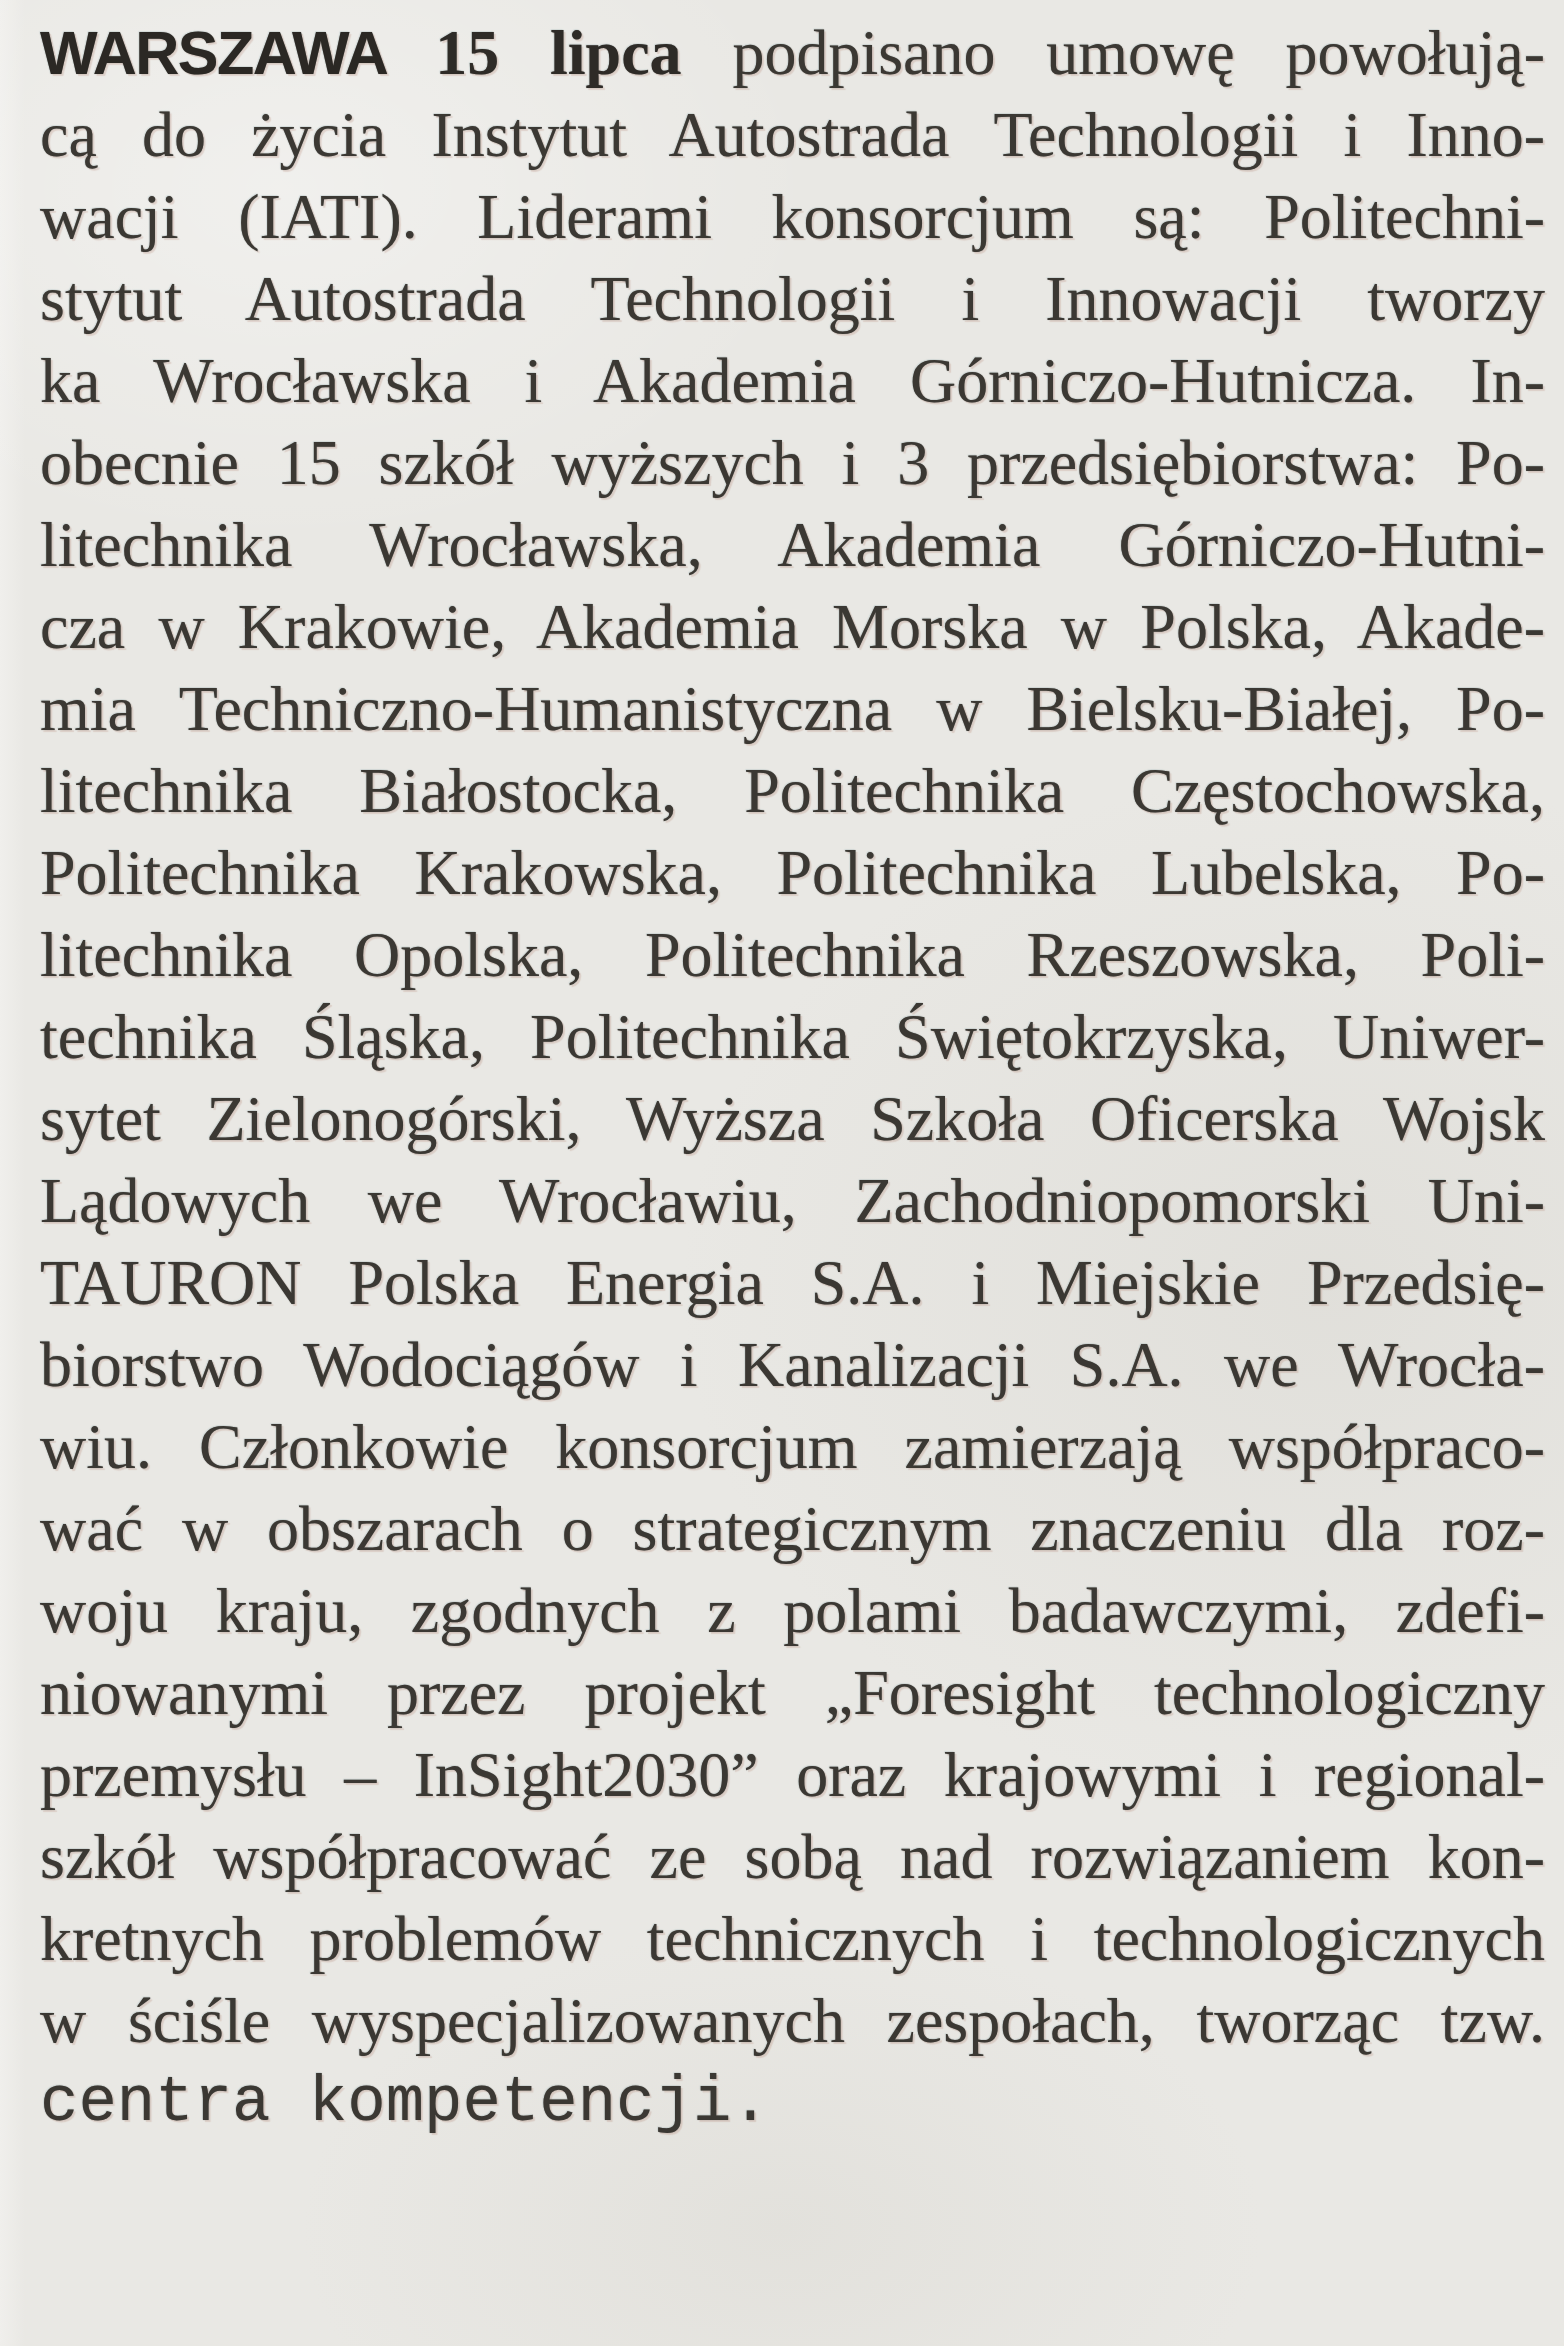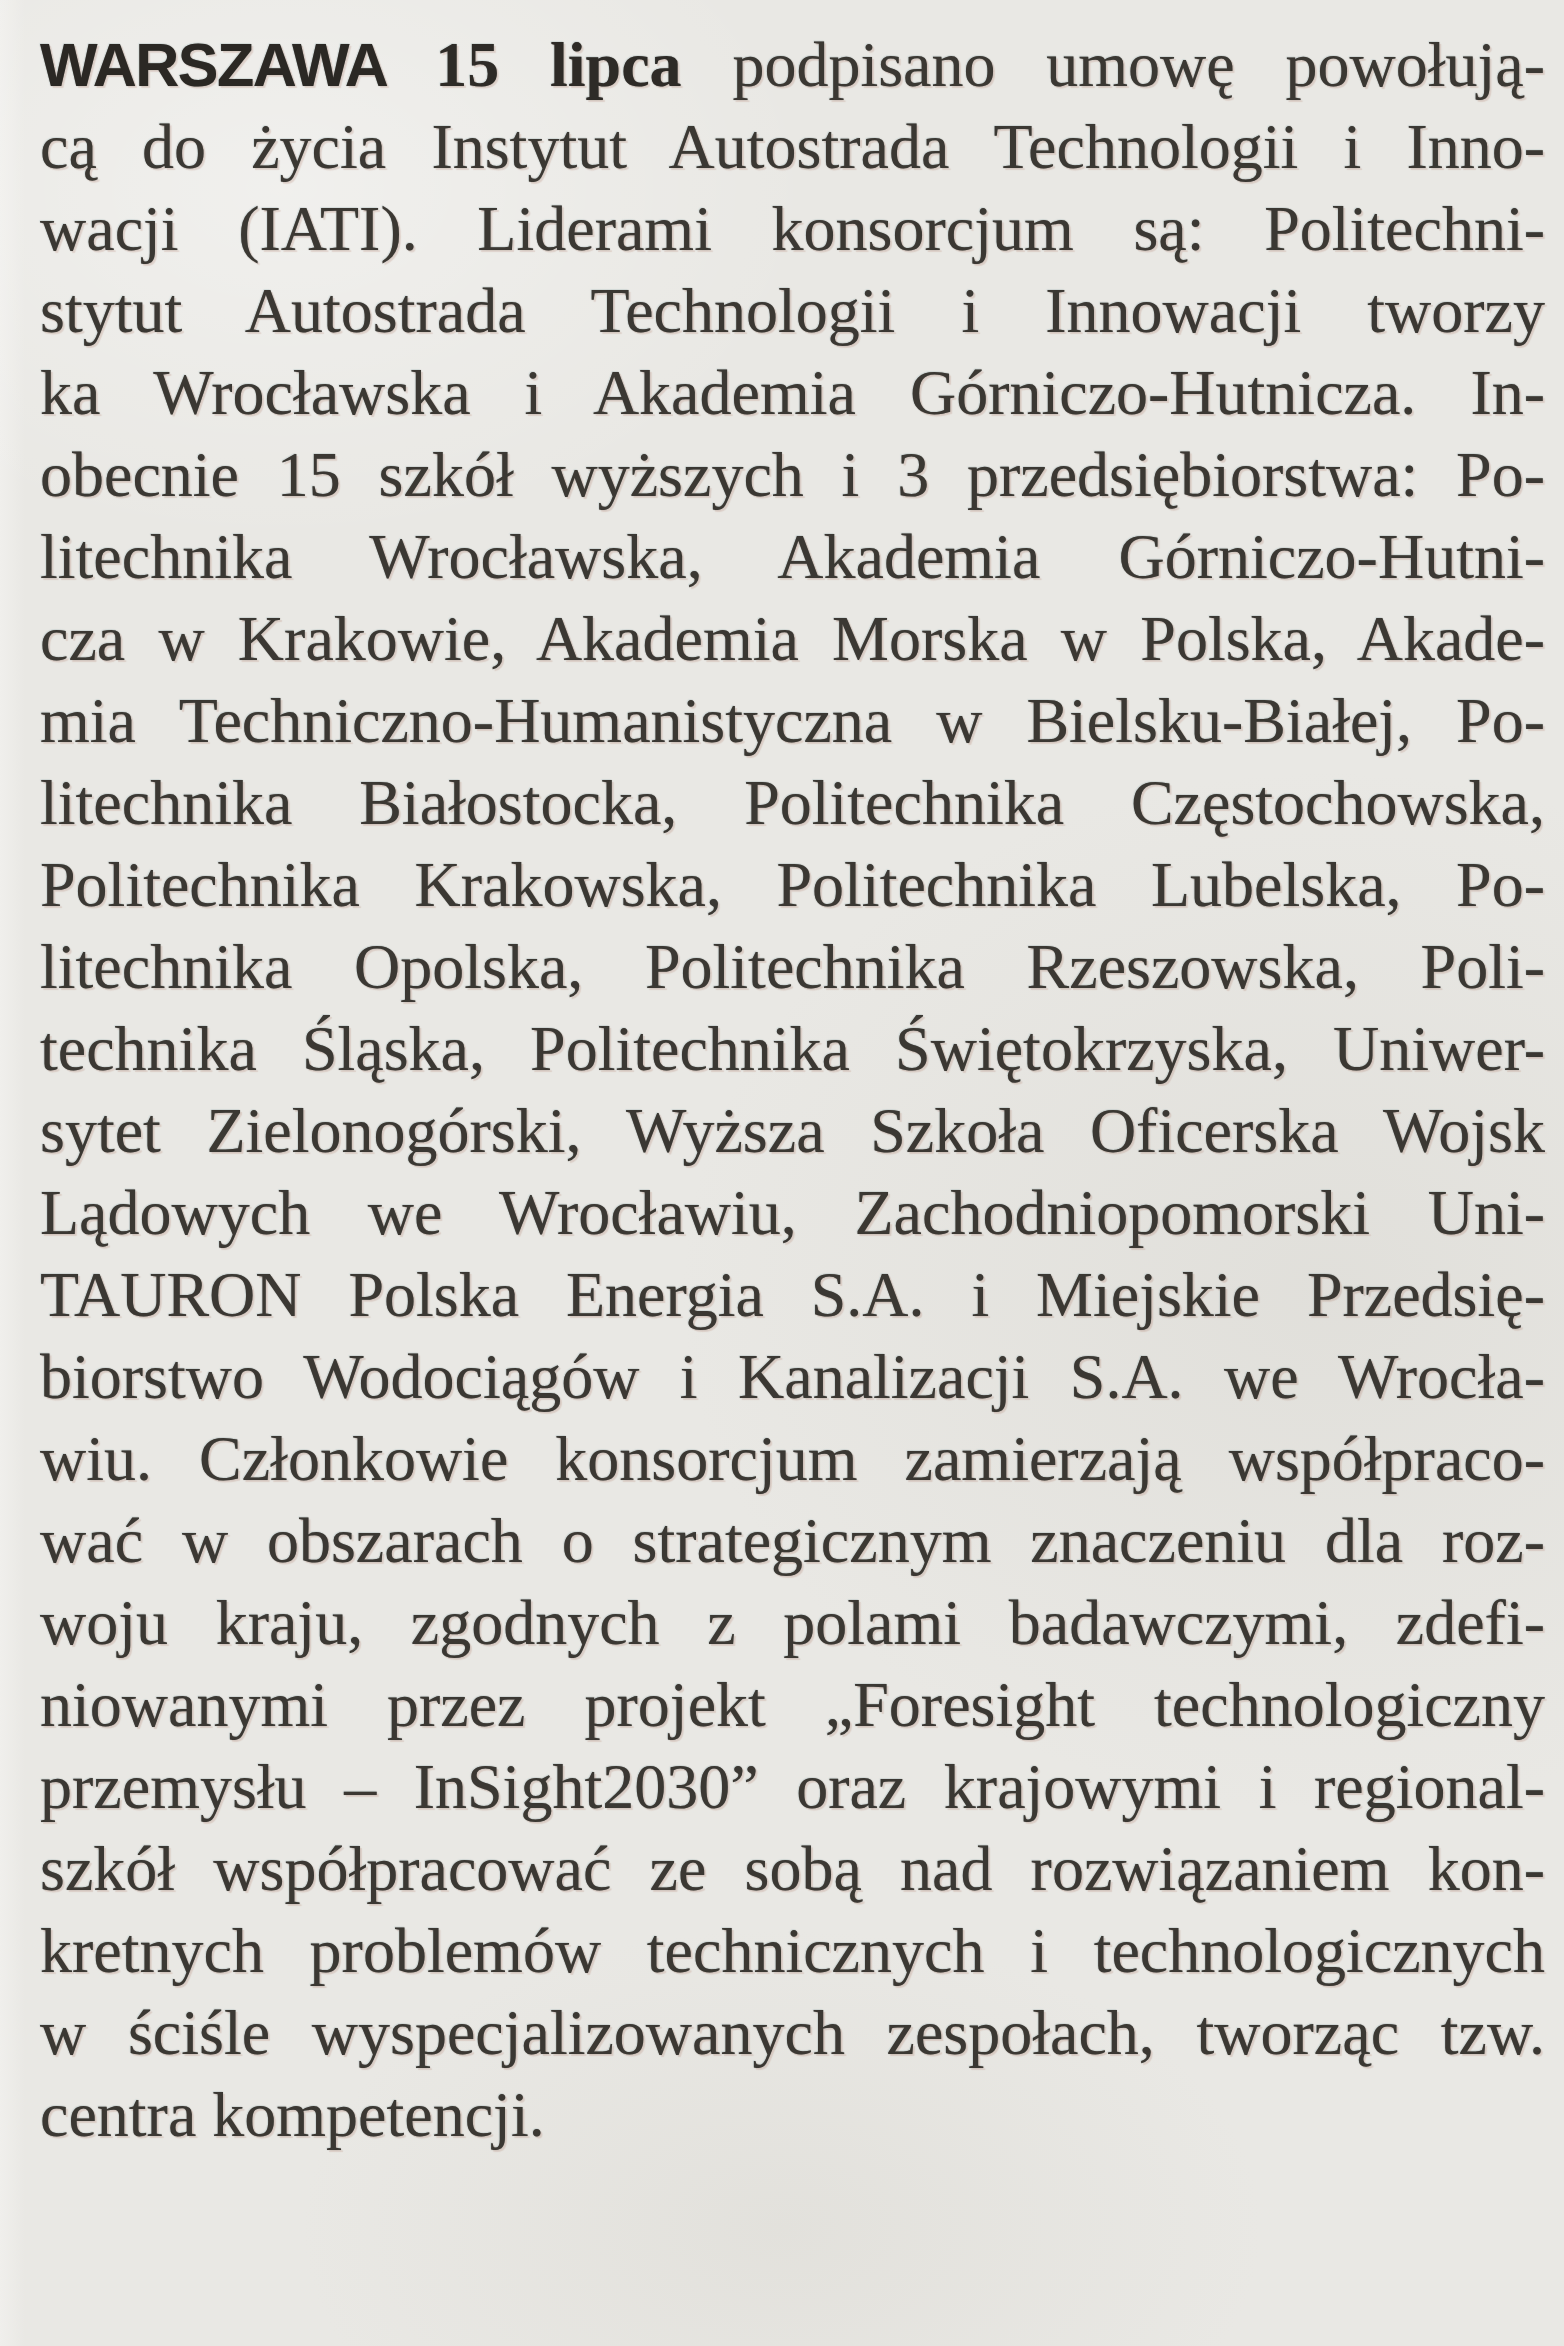--- a/index.html
+++ b/index.html
@@ -25,30 +25,30 @@
     left: 40px;
     top: 12px;
     width: 1505px;
     font-size: 64px;
     line-height: 82px;
     color: #3b3833;
     text-shadow:
       0 0 1px rgba(59, 54, 48, 0.55),
       2px 2px 1px rgba(148, 74, 52, 0.16),
       -1px -1px 1px rgba(108, 168, 182, 0.13);
-    margin-top: 12px;
   }
   .line {
     text-align: justify;
     text-align-last: justify;
     white-space: normal;
     hyphens: none;
   }
   .line--end {
     text-align-last: left;
+    font-family: Liberation Mono, monospace;
   }
   .lead-city {
     font-family: "Liberation Sans", sans-serif;
     font-weight: 700;
     font-size: 61px;
     letter-spacing: -1.5px;
     color: #2b2824;
   }
   .lead-date {
     font-weight: 700;

